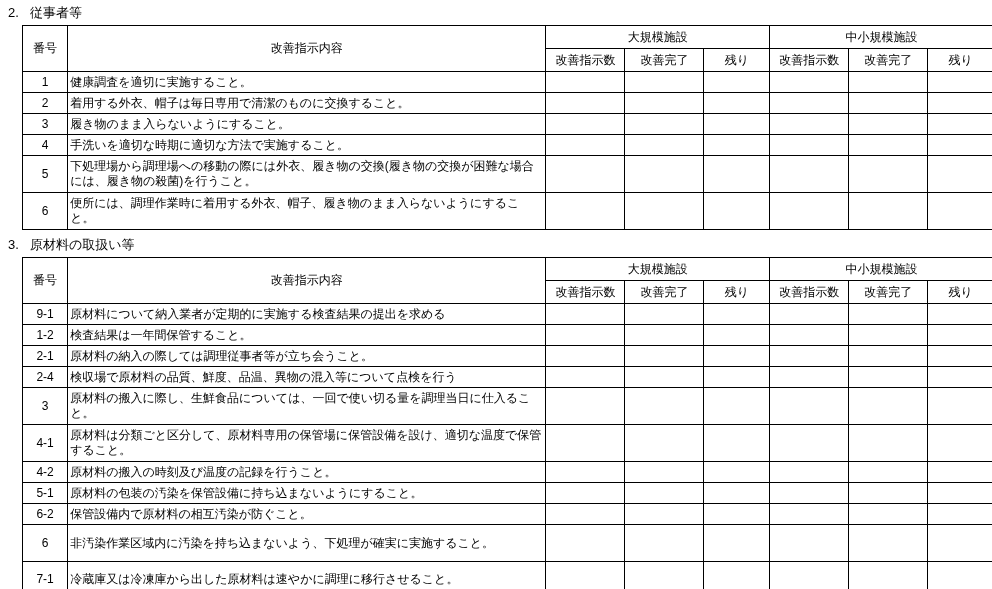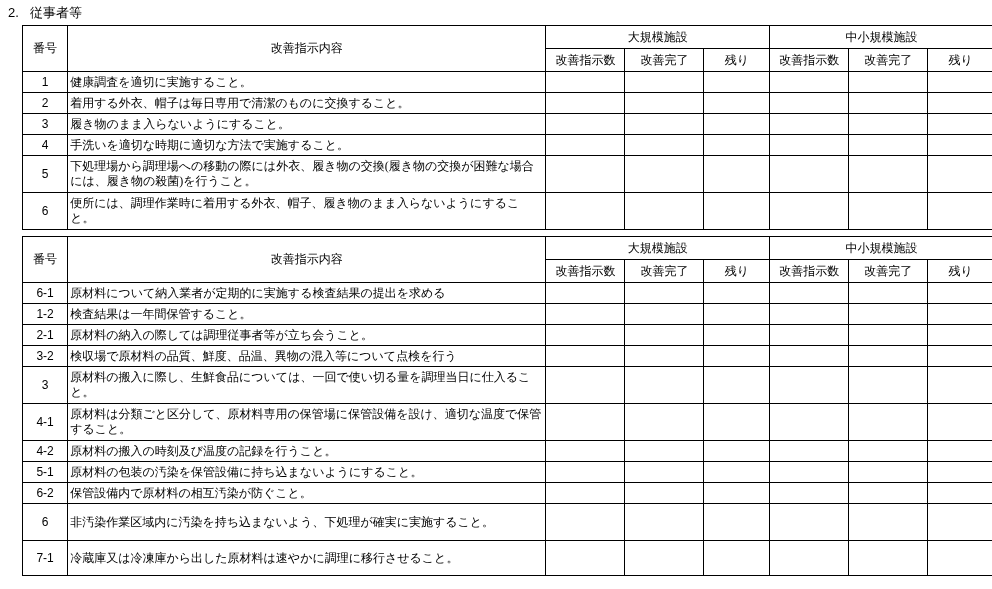--- a/index.html
+++ b/index.html
@@ -62,21 +62,20 @@
     height: 20px;
   }
   .col-no {
     width: 44px;
     text-align: center;
   }
   .col-content {
     width: 466px;
     text-align: left;
     padding-left: 5px;
-    font-family: Liberation Serif, serif;
   }
   .row-cell {
     height: 18px;
   }
   .two-line {
     line-height: 15px;
   }
 </style>
 </head>
 <body>
@@ -173,20 +172,23 @@
           <td></td>
           <td></td>
           <td></td>
           <td></td>
         </tr>
       </tbody>
     </table>
   </div>
 
   <div class="section">
+    <div class="section-title">
+      <span class="num">3.</span><span>原材料の取扱い等</span>
+    </div>
 
     <table class="form">
       <colgroup>
         <col style="width:44px">
         <col style="width:466px">
         <col style="width:77px">
         <col style="width:77px">
         <col style="width:64px">
         <col style="width:77px">
         <col style="width:77px">
@@ -202,21 +204,21 @@
         <tr>
           <td class="hdr-sub">改善指示数</td>
           <td class="hdr-sub">改善完了</td>
           <td class="hdr-sub">残り</td>
           <td class="hdr-sub">改善指示数</td>
           <td class="hdr-sub">改善完了</td>
           <td class="hdr-sub">残り</td>
         </tr>
 
         <tr>
-          <td class="col-no row-cell">6-1</td>
+          <td class="col-no row-cell">9-1</td>
           <td class="col-content row-cell">原材料について納入業者が定期的に実施する検査結果の提出を求める</td>
           <td class="row-cell"></td>
           <td class="row-cell"></td>
           <td class="row-cell"></td>
           <td class="row-cell"></td>
           <td class="row-cell"></td>
           <td class="row-cell"></td>
         </tr>
         <tr>
           <td class="col-no row-cell">1-2</td>
@@ -232,21 +234,21 @@
           <td class="col-no row-cell">2-1</td>
           <td class="col-content row-cell">原材料の納入の際しては調理従事者等が立ち会うこと。</td>
           <td class="row-cell"></td>
           <td class="row-cell"></td>
           <td class="row-cell"></td>
           <td class="row-cell"></td>
           <td class="row-cell"></td>
           <td class="row-cell"></td>
         </tr>
         <tr>
-          <td class="col-no row-cell">3-2</td>
+          <td class="col-no row-cell">2-4</td>
           <td class="col-content row-cell">検収場で原材料の品質、鮮度、品温、異物の混入等について点検を行う</td>
           <td class="row-cell"></td>
           <td class="row-cell"></td>
           <td class="row-cell"></td>
           <td class="row-cell"></td>
           <td class="row-cell"></td>
           <td class="row-cell"></td>
         </tr>
         <tr>
           <td class="col-no" style="height:34px">3</td>

